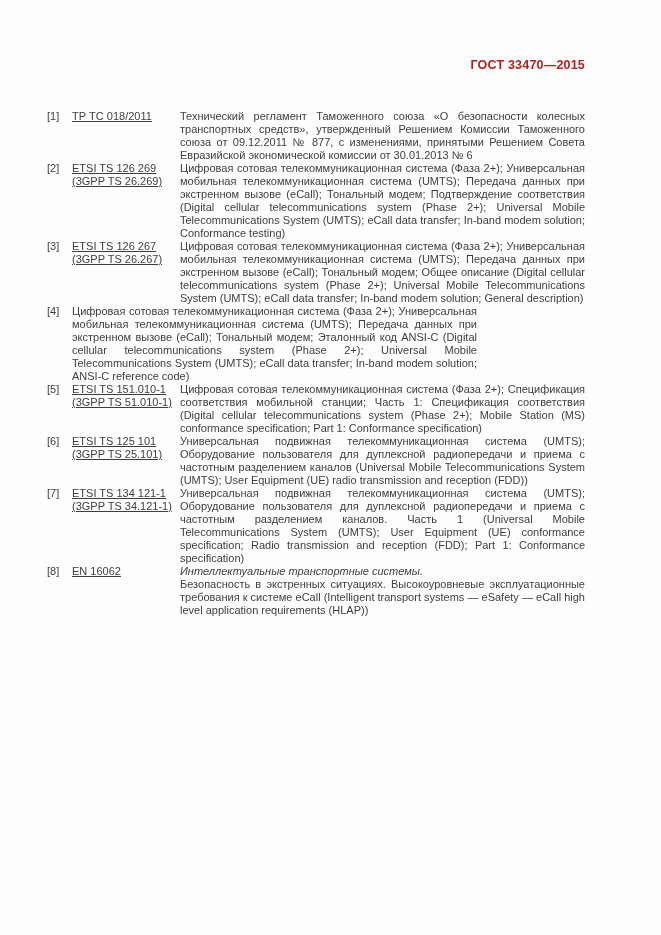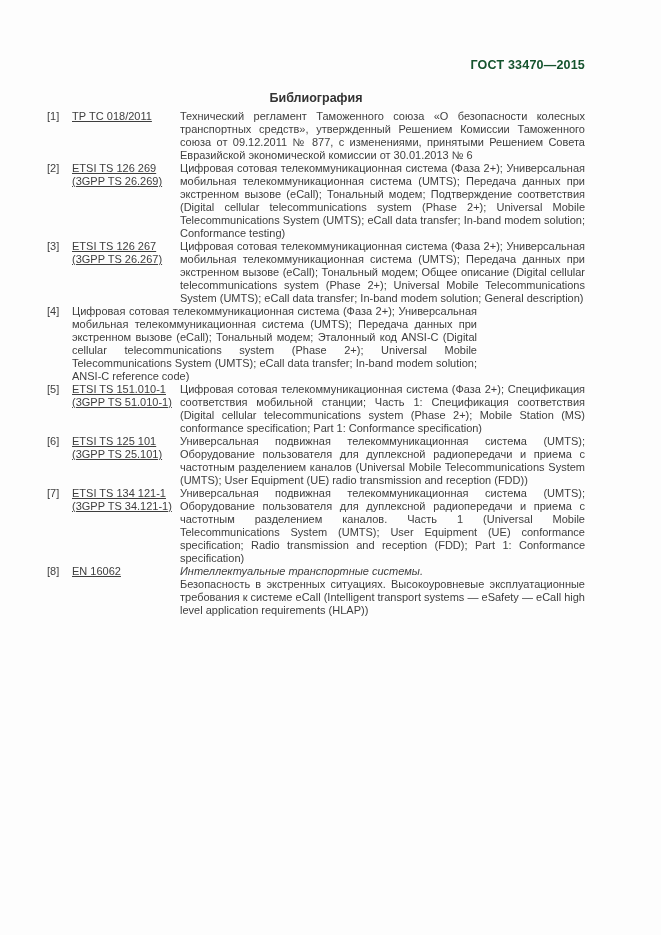--- a/index.html
+++ b/index.html
@@ -22,21 +22,21 @@
   }
   .doc-header {
     position: absolute;
     top: 58px;
     left: 47px;
     width: 538px;
     text-align: right;
     font-weight: bold;
     font-size: 12.5px;
     letter-spacing: 0.2px;
-    color: #14532d;
+    color: #b91c1c;
   }
   .doc-title {
     position: absolute;
     top: 91px;
     left: 47px;
     width: 538px;
     text-align: center;
     font-weight: bold;
     font-size: 12.5px;
     color: #333333;
@@ -83,21 +83,20 @@
     color: #3e3e3e;
   }
 </style>
 </head>
 <body>
 
 <div class="sheet">
 
   <div class="doc-header">ГОСТ 33470—2015</div>
 
-  <div class="doc-title">Библиография</div>
 
   <div class="entries">
 
     <div class="entry">
       <div class="ref">[1]</div>
       <div class="code">
         <div>ТР ТС 018/2011</div>
         <div></div>
       </div>
       <div class="desc">

